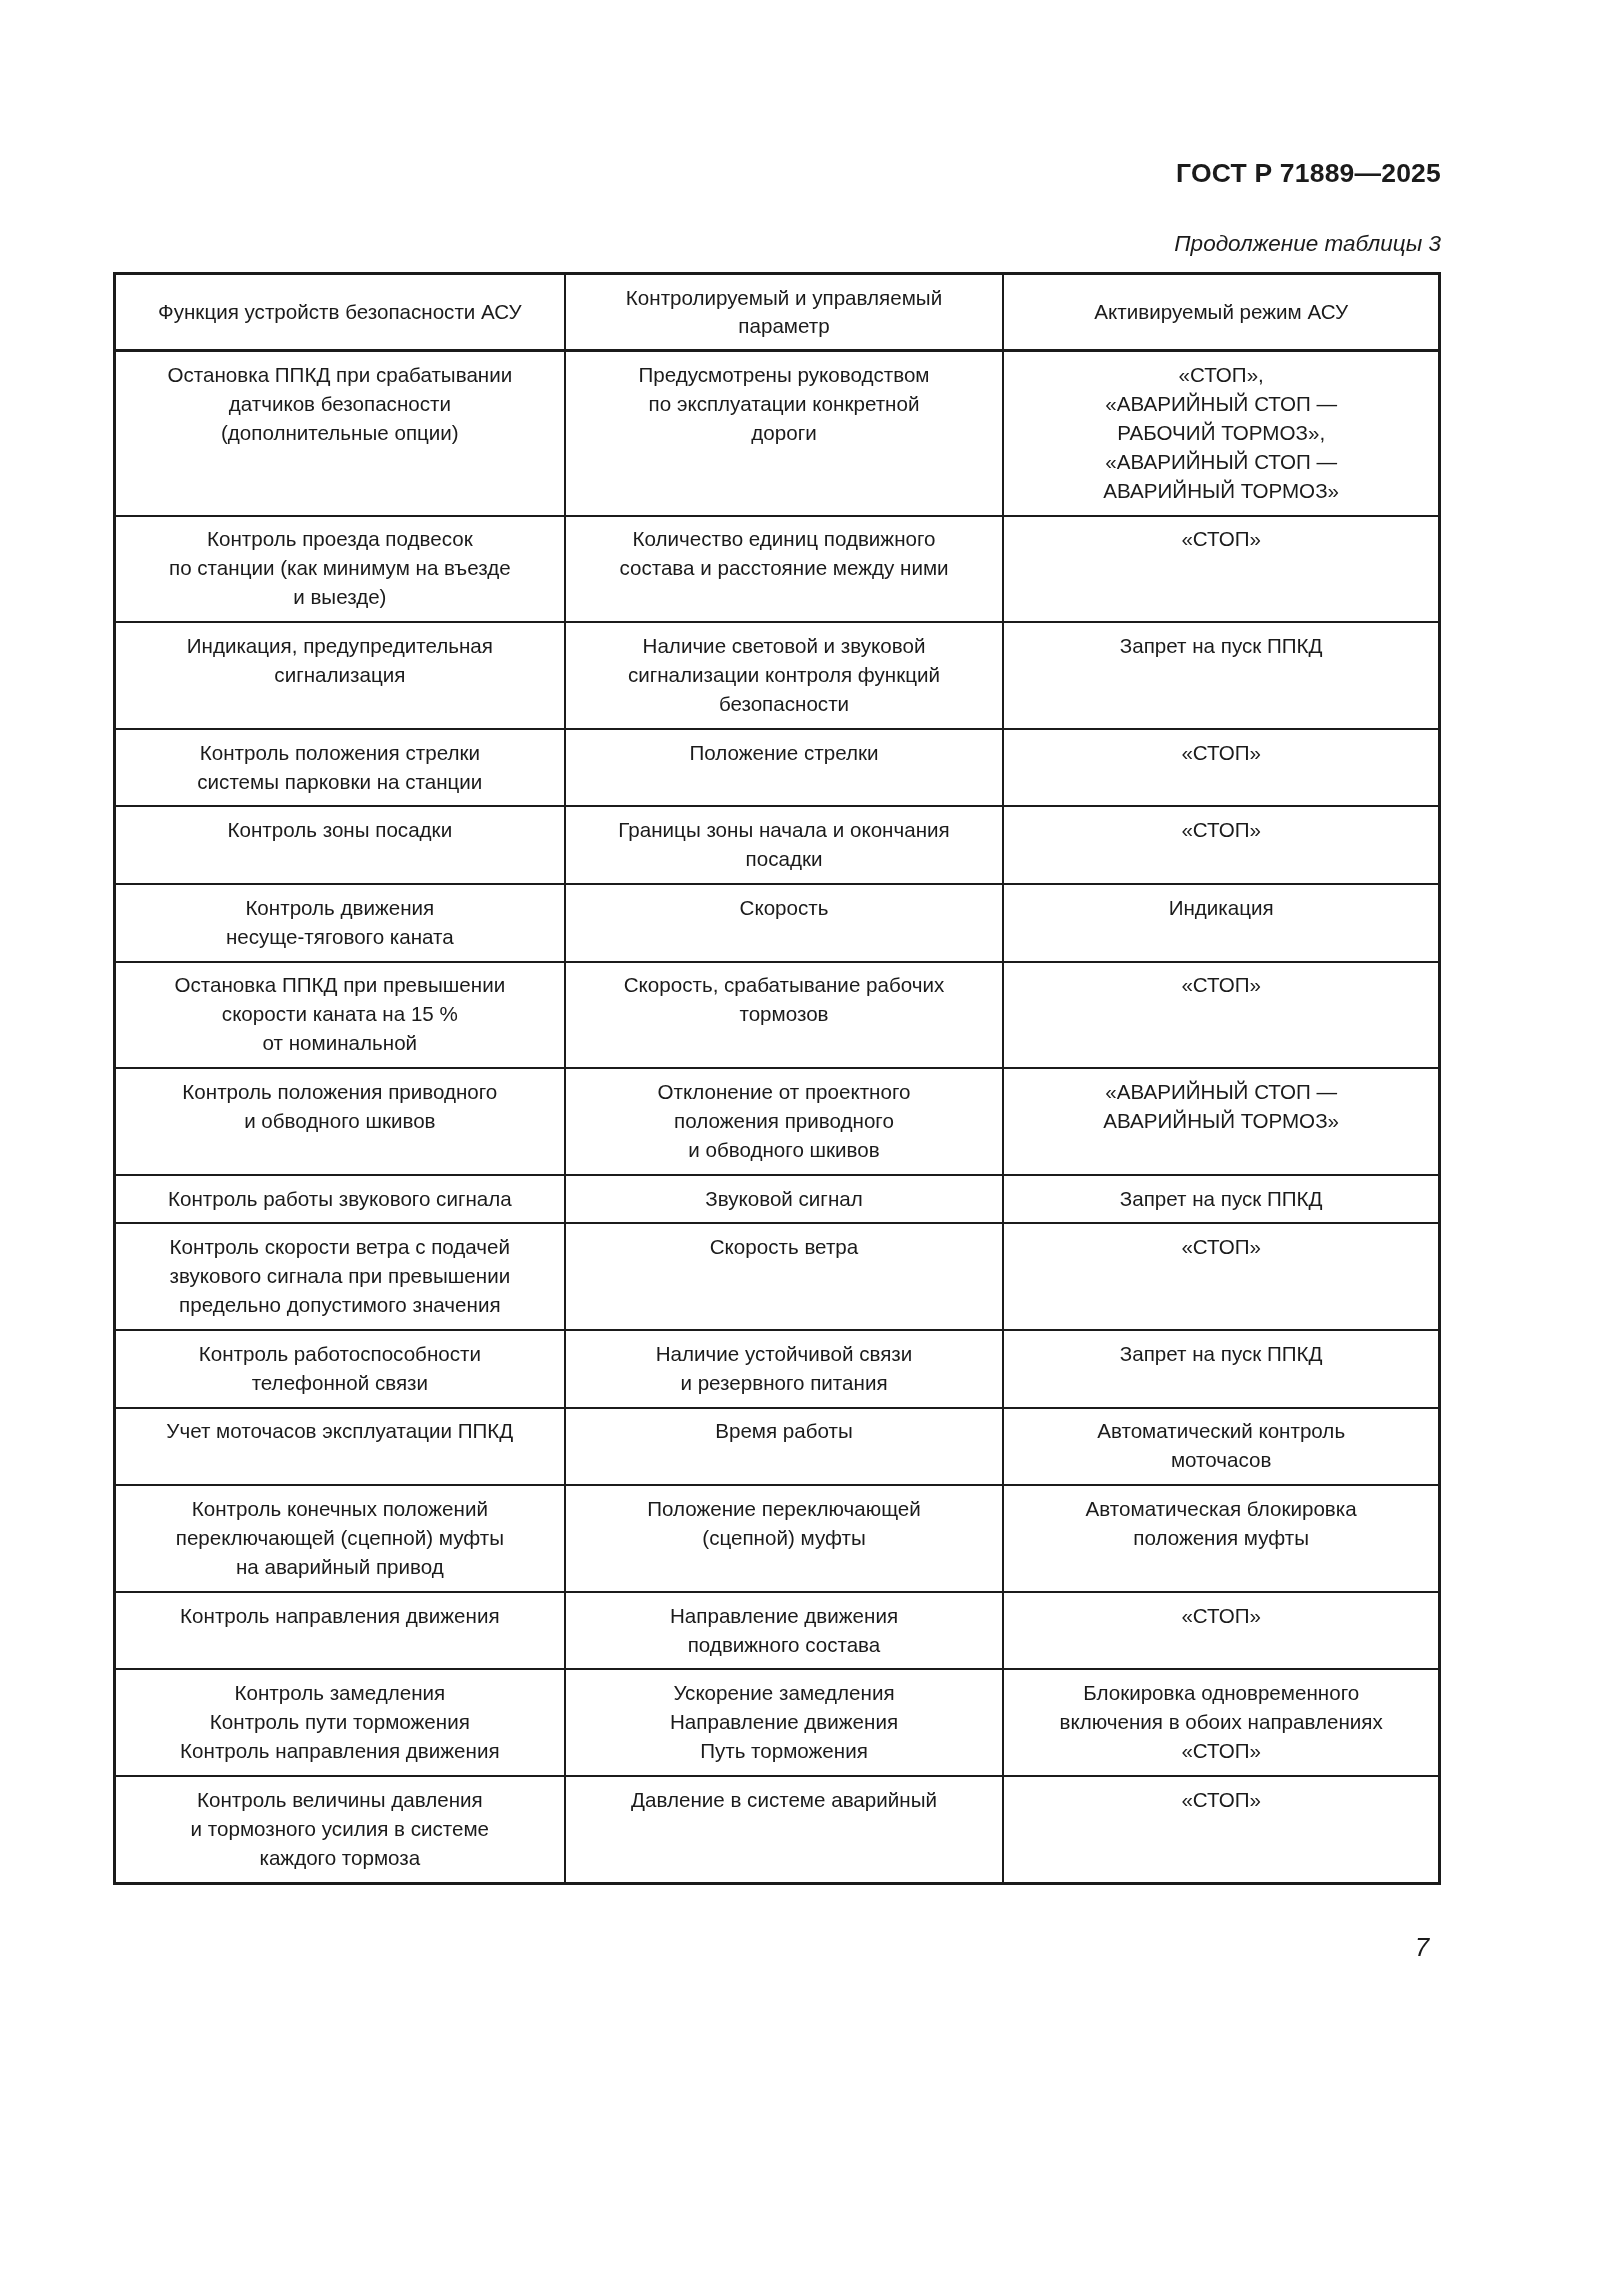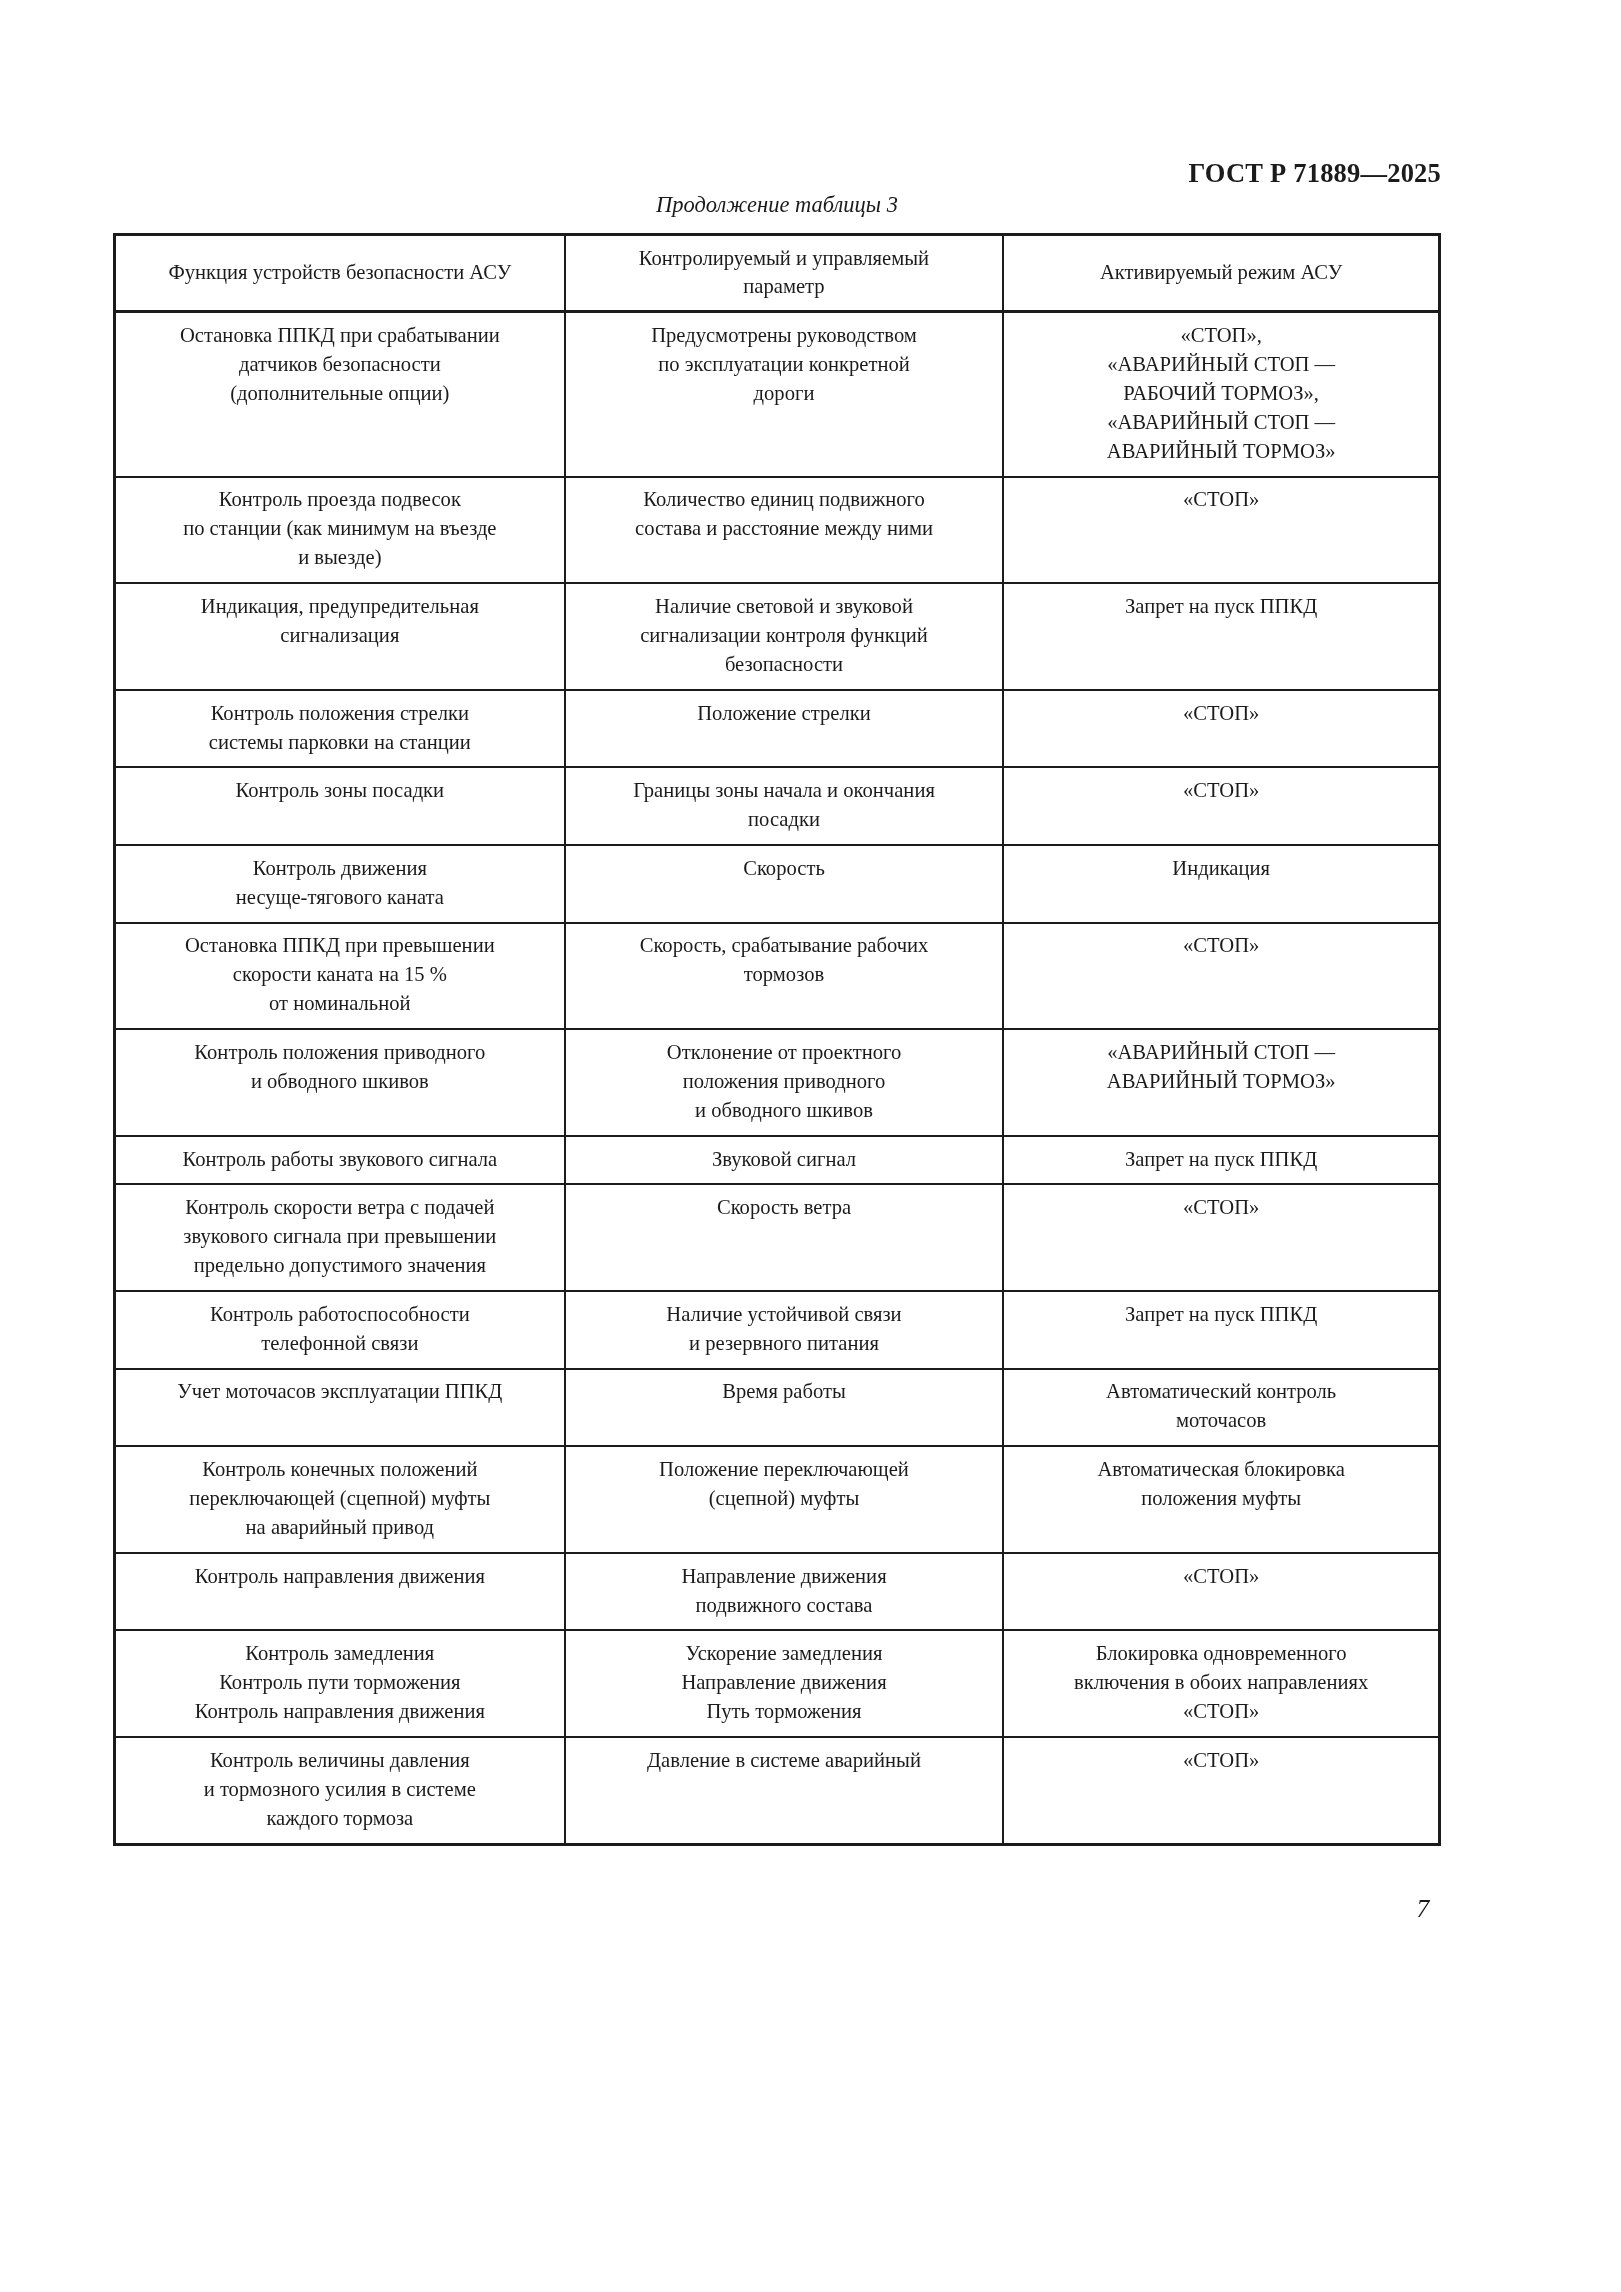--- a/index.html
+++ b/index.html
@@ -6,41 +6,42 @@
     margin: 0;
     padding: 0;
     background: #ffffff;
   }
   .page {
     position: relative;
     width: 1621px;
     height: 2293px;
     background: #ffffff;
     color: #1b1b1b;
-    font-family: Liberation Serif, serif;
+    font-family: Liberation Sans, sans-serif;
     overflow: hidden;
     box-sizing: border-box;
   }
   .content {
     margin-left: 113px;
     width: 1328px;
   }
   .doc-code {
     padding-top: 157px;
     text-align: right;
     font-weight: bold;
     font-size: 26.5px;
     line-height: 33px;
     letter-spacing: 0.2px;
   }
   .table-caption {
+    margin-top: 39px;
     font-style: italic;
     font-size: 22.5px;
     line-height: 29px;
-    text-align: center;
+    text-align: right;
   }
   table.gost-table {
     margin-top: 13.7px;
     width: 1328px;
     border-collapse: separate;
     border-spacing: 0;
     border: 3.9px solid #1b1b1b;
     table-layout: fixed;
   }
   table.gost-table col.c1 { width: 449px; }

